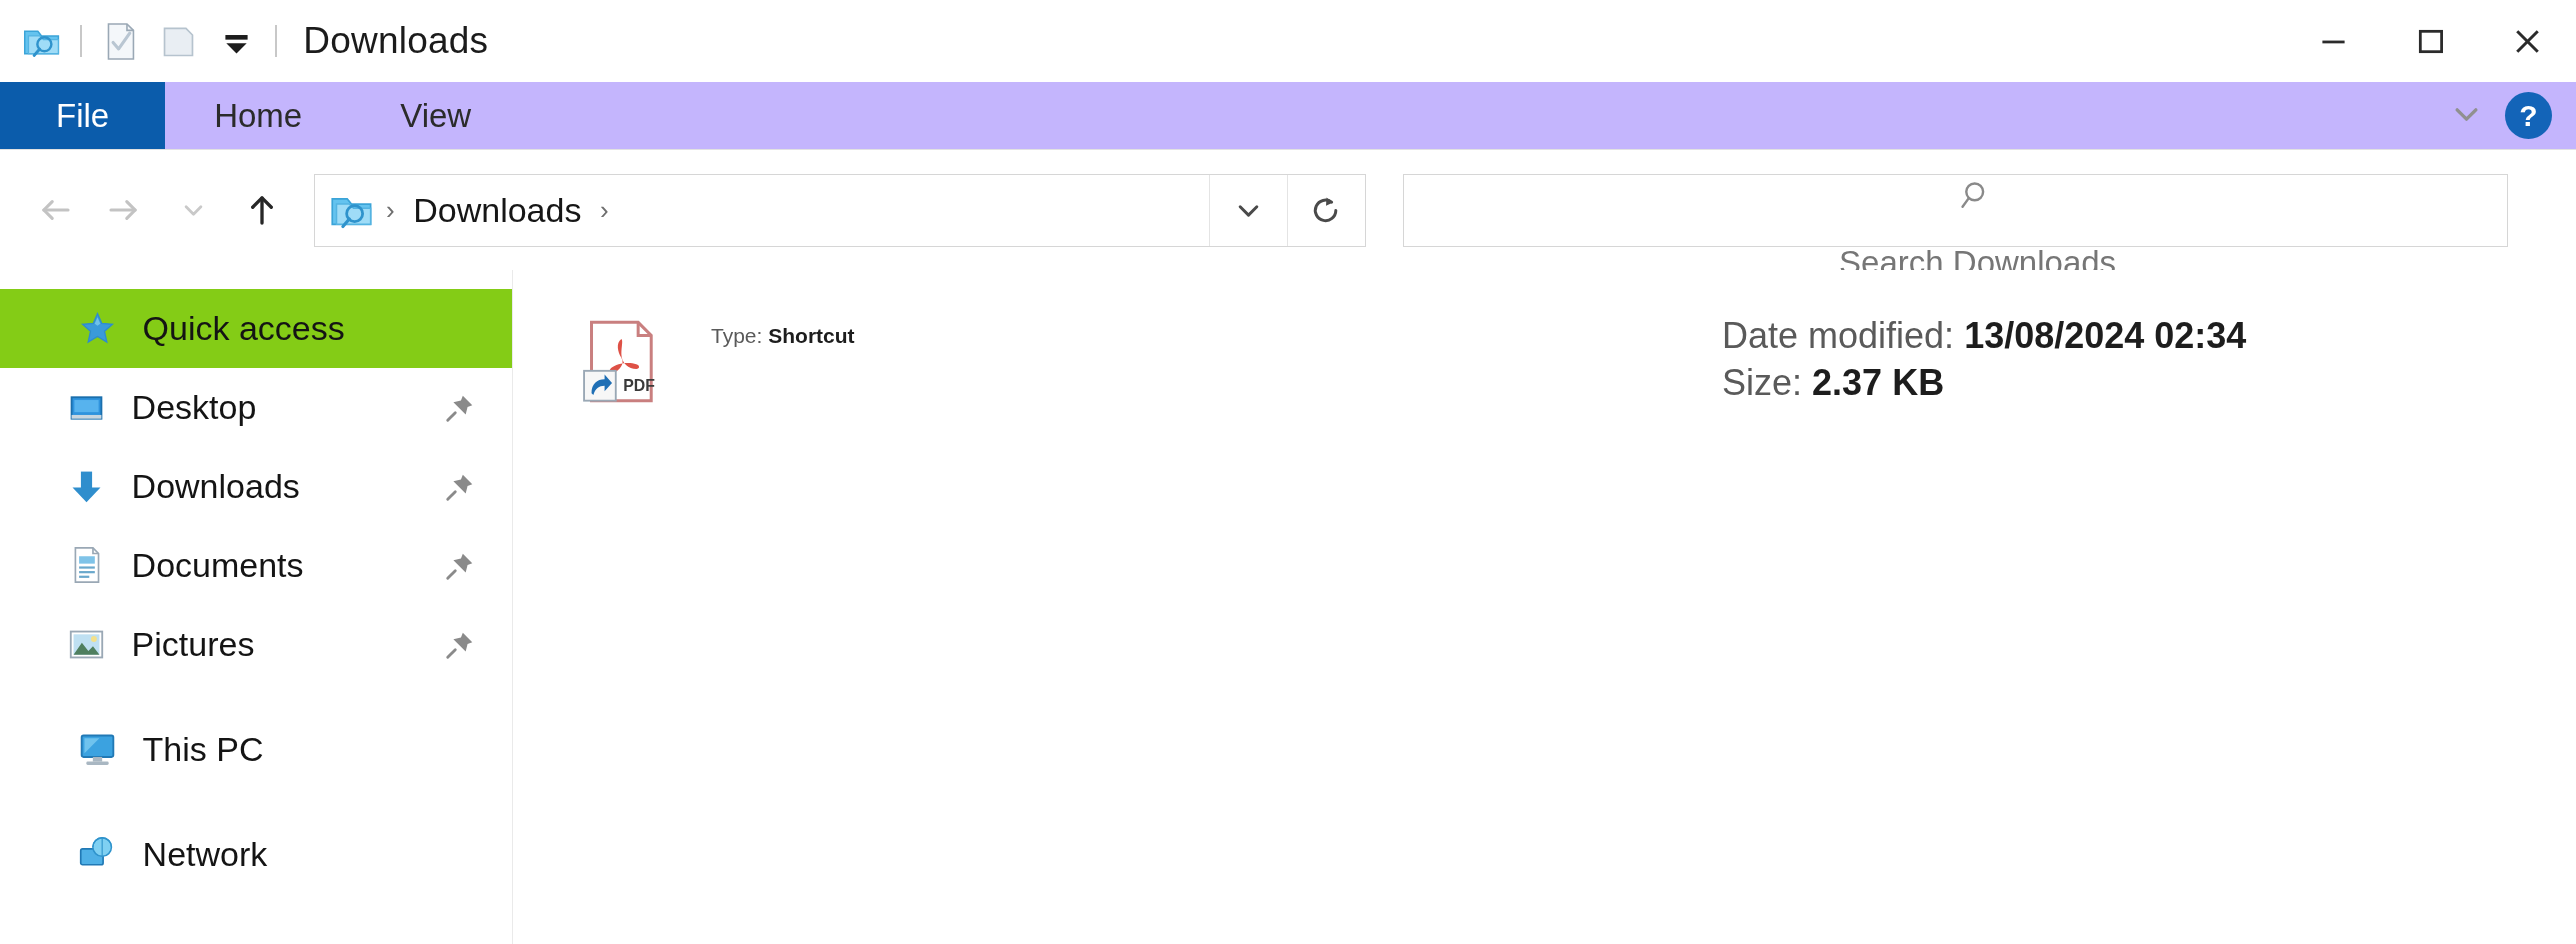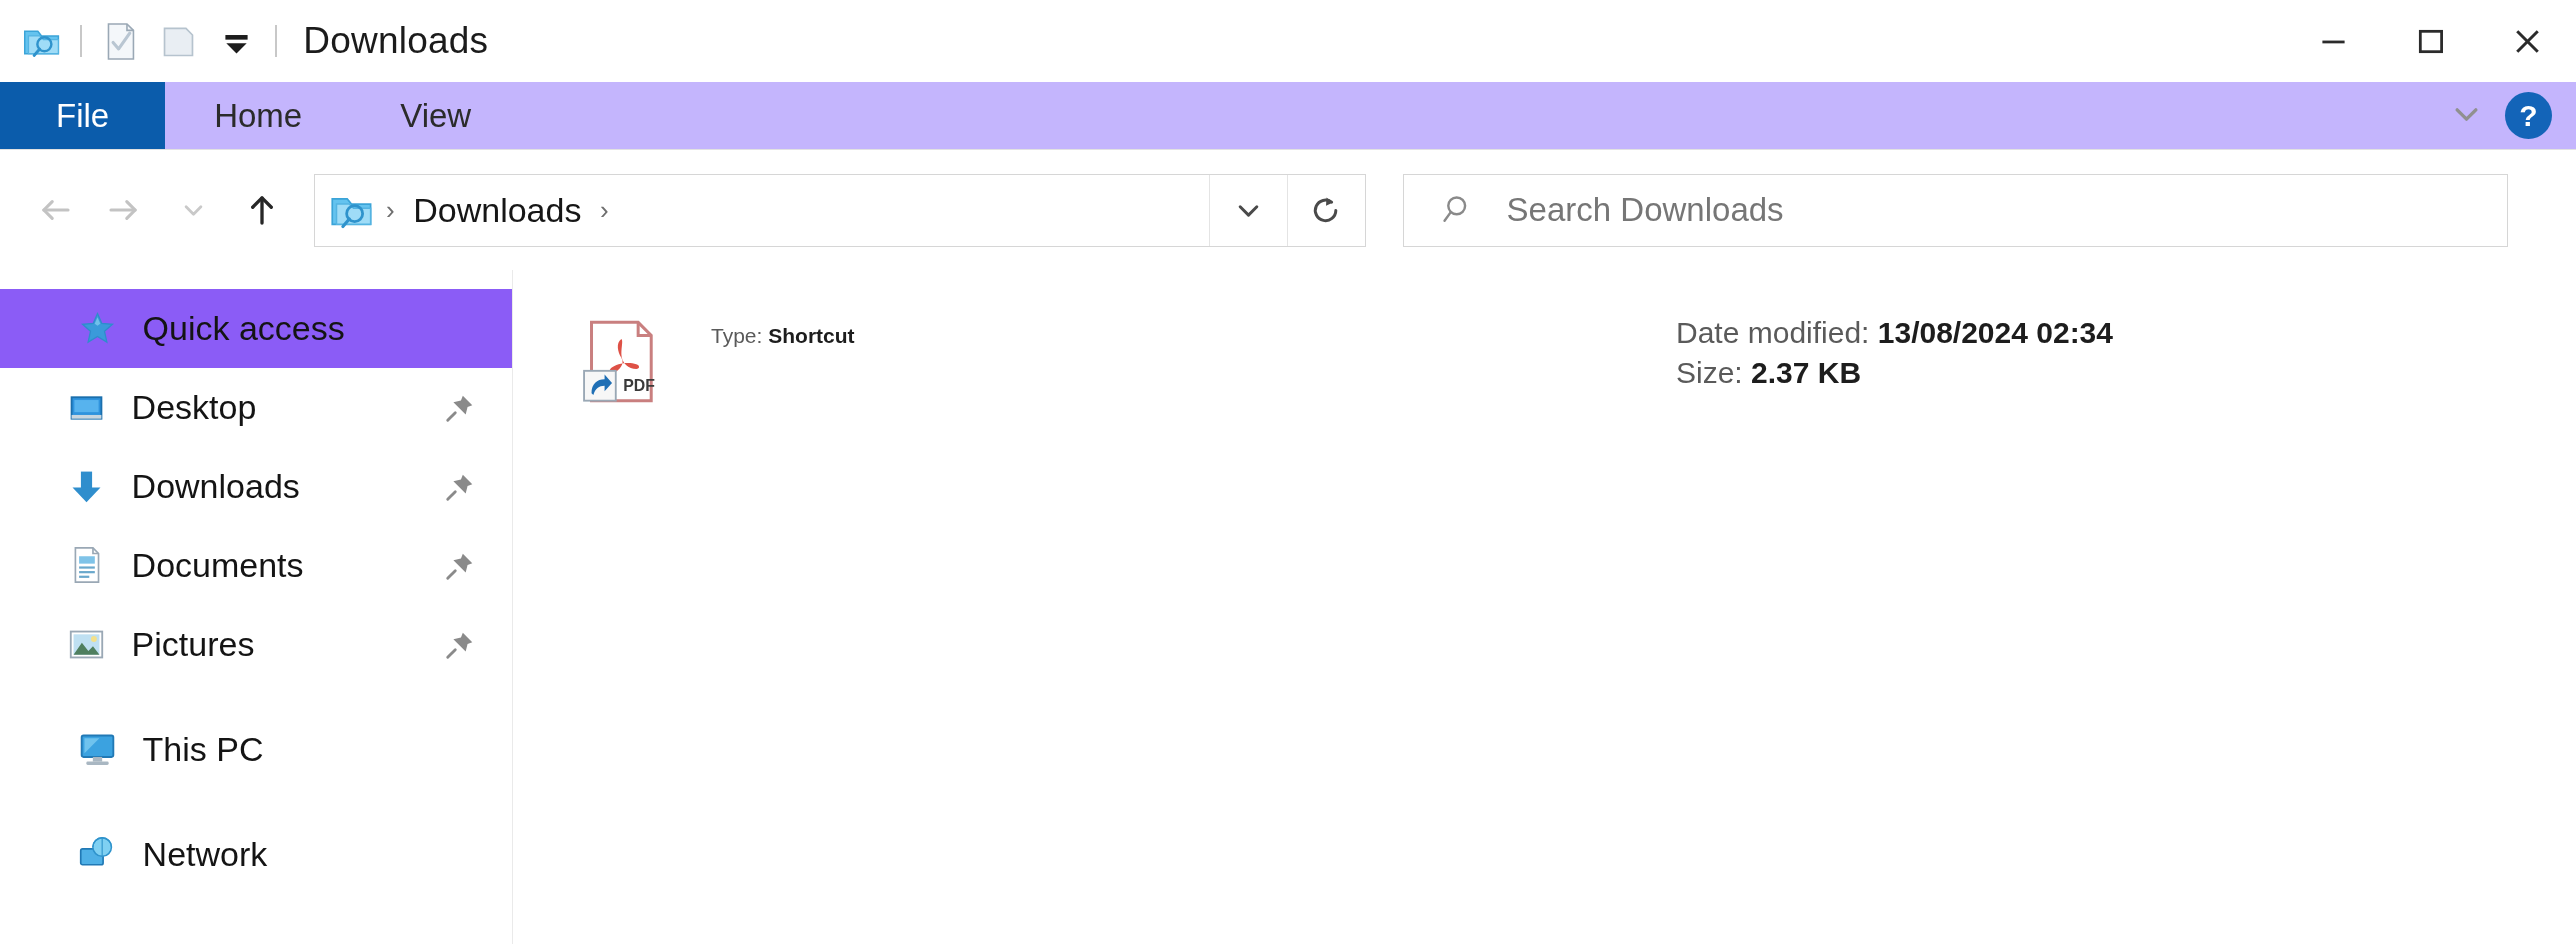--- a/index.html
+++ b/index.html
@@ -171,22 +171,23 @@
   }
   .searchbox {
     margin-left: 37px;
     height: 73px;
     width: 1105px;
     border: 1.9px solid #d6d6d6;
     background: #ffffff;
     display: flex;
     align-items: center;
     box-sizing: border-box;
-    padding-left: 34px;
+    padding-left: 45px;
     gap: 26px;
+    flex-direction: column;
   }
   .search-ph {
     font-size: 33px;
     color: #767676;
     white-space: nowrap;
   }
 
   
   .sidebar {
     position: absolute;
@@ -201,21 +202,21 @@
   .nav-item {
     position: relative;
     height: 79px;
     display: flex;
     align-items: center;
     padding-left: 73px;
     box-sizing: border-box;
   }
   .nav-item.root { padding-left: 73px; }
   .nav-item.child { padding-left: 62px; }
-  .nav-item.selected { background: #8b5cf6; }
+  .nav-item.selected { background: #84cc16; }
   .nav-ico {
     width: 49px;
     height: 49px;
     display: flex;
     align-items: center;
     justify-content: center;
     flex: 0 0 auto;
   }
   .nav-label {
     font-size: 34px;
@@ -278,24 +279,25 @@
   .file-type b { color: #1d1d1d; font-weight: bold; }
   .file-meta {
     position: absolute;
     left: 1105px;
     top: 7.5px;
     display: flex;
     flex-direction: column;
     gap: 9.4px;
   }
   .meta-line {
-    font-size: 30px;
+    font-size: 36px;
     color: #5a5a5a;
     white-space: nowrap;
     line-height: 1.05;
+    margin-left: 46px;
   }
   .meta-line b { color: #1d1d1d; font-weight: bold; }
 </style>
 </head>
 <body>
 
 <div class="titlebar">
   <div class="qat">
 
     <div class="qat-btn">

